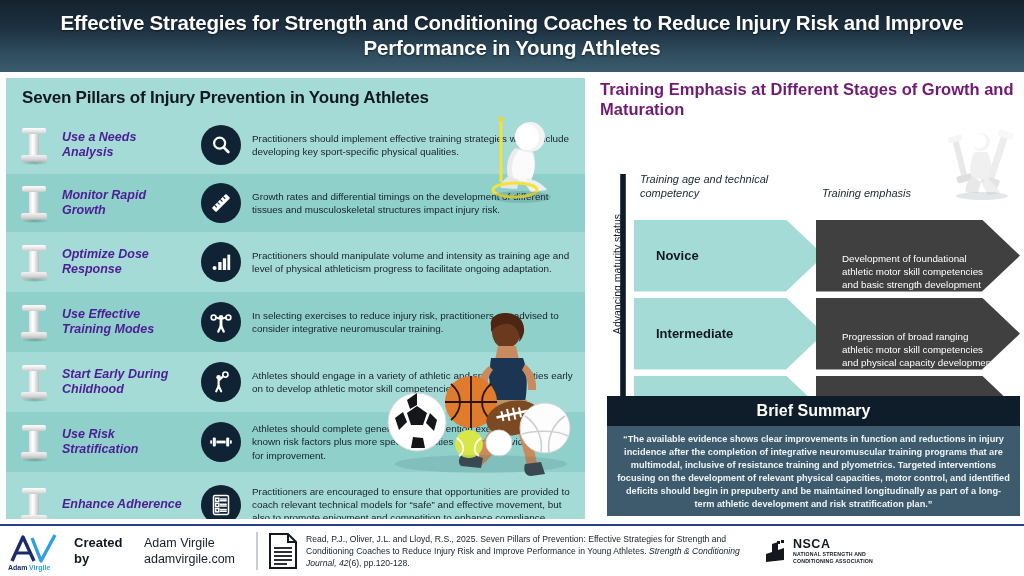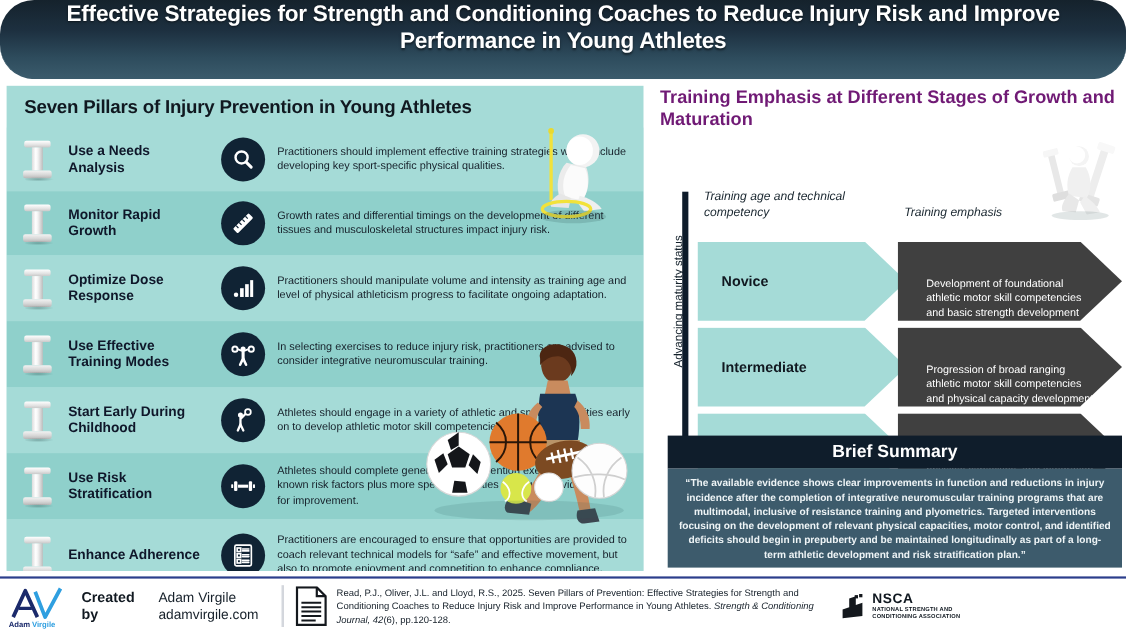--- a/index.html
+++ b/index.html
@@ -8,23 +8,22 @@
     font-family: "Liberation Sans", sans-serif;
     background: #ffffff;
     overflow: hidden;
   }
   .page { position: relative; width: 1024px; height: 576px; background: #ffffff; }
 
   
   .header {
     position: absolute; left: 0; top: 0; width: 1024px; height: 72px;
     background: linear-gradient(180deg, #15222c 0%, #1d3040 40%, #2e4c5d 75%, #3a5a6b 100%);
-    display: flex; align-items: flex-start; justify-content: center;
+    display: flex; align-items: center; justify-content: center;
     border-bottom: 2px solid #3a5a6b;
-    border-radius: 31px;
   }
   .header h1 {
     color: #ffffff; font-size: 20.5px; font-weight: bold; line-height: 1.22;
     text-align: center; letter-spacing: -0.2px; width: 930px;
     text-shadow: 0 1px 2px rgba(0,0,0,.55);
   }
 
   
   .left-panel {
     position: absolute; left: 6px; top: 78px; width: 579px; height: 441px;
@@ -36,22 +35,22 @@
   }
   .pillar-row {
     display: flex; align-items: center; position: relative; z-index: 2;
   }
   .pillar-row.alt { background: #8fd0cb; }
   .pillar-row.plain { background: #a5dbd7; }
 
   .col-pillar { width: 56px; display: flex; justify-content: center; align-items: center; flex: none; }
   .col-name { width: 128px; flex: none; padding-right: 4px; }
   .col-name span {
-    display: block; font-size: 12.5px; font-weight: bold; 
-    color: #0f172a; line-height: 1.22;
+    display: block; font-size: 12.5px; font-weight: bold; font-style: italic;
+    color: #4c1d95; line-height: 1.22;
   }
   .col-icon { width: 62px; flex: none; display: flex; justify-content: center; }
   .col-desc { flex: 1; padding-right: 8px; }
   .col-desc span { display: block; font-size: 9.9px; color: #16202a; line-height: 1.33; }
 
   .circ {
     width: 40px; height: 40px; border-radius: 50%; background: #102334;
     display: flex; align-items: center; justify-content: center;
     color: #ffffff; flex: none;
   }

